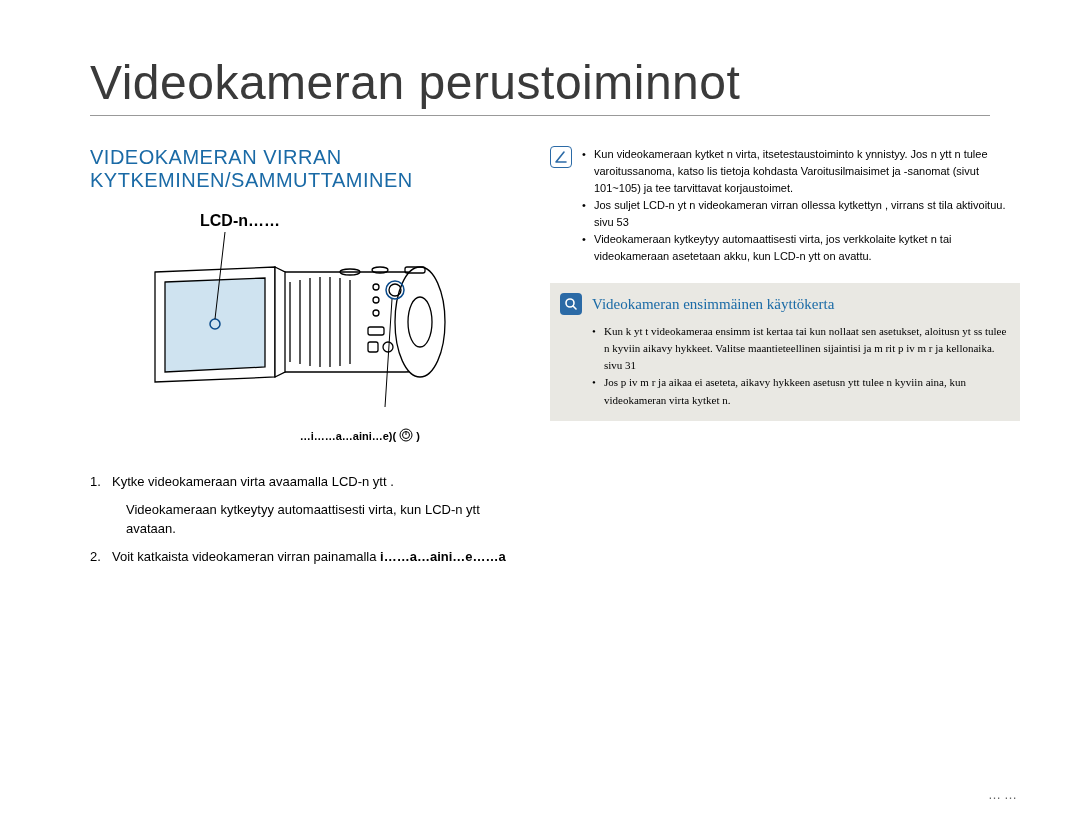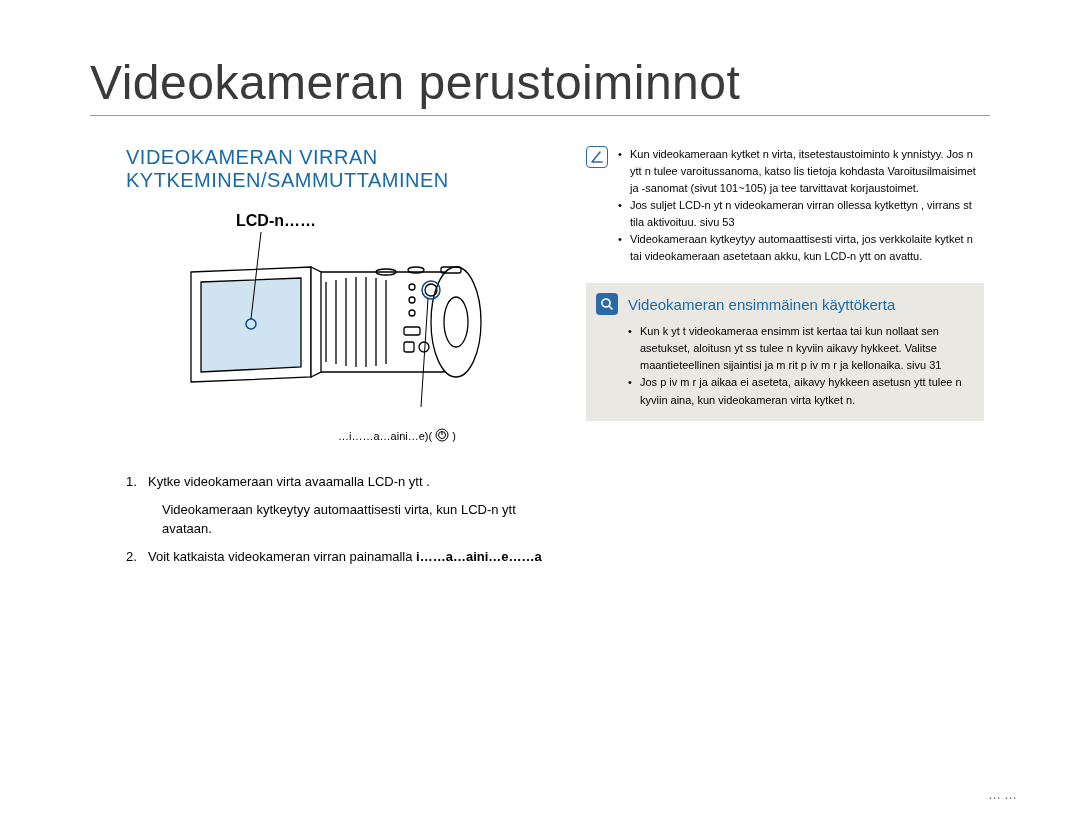--- a/index.html
+++ b/index.html
@@ -17,21 +17,21 @@
     color: #3a3a3a;
     padding: 55px 0 5px 90px;
     letter-spacing: 0.5px;
   }
   .title-underline {
     border-bottom: 1px solid #999;
     margin: 0 90px 20px 90px;
   }
   .columns {
     display: flex;
-    padding: 0 96px;
+    padding: 0 60px;
     gap: 10px;
   }
   .col-left {
     flex: 0 0 480px;
   }
   .col-right {
     flex: 1;
   }
   .section-heading {
     color: #1a6aa6;
@@ -51,21 +51,21 @@
     width: 360px;
     height: 230px;
   }
   .camera-svg { display: block; }
   .button-label {
     position: absolute;
     bottom: 0;
     right: 60px;
     font-size: 11px;
   }
-  .button-label .bold { font-weight: normal; }
+  .button-label .bold { font-weight: bold; }
   .button-label svg { vertical-align: -2px; }
   .steps {
     margin: 30px 30px 0 30px;
     font-size: 13px;
     line-height: 1.5;
   }
   .step {
     display: flex;
     margin-bottom: 8px;
   }
@@ -99,20 +99,21 @@
     display: flex;
   }
   .info-text .bullet {
     width: 12px;
     flex-shrink: 0;
   }
   .highlight-box {
     background: #e9e8e3;
     padding: 10px 12px 12px 10px;
     margin-top: 6px;
+    font-family: Liberation Serif, serif;
   }
   .highlight-head {
     display: flex;
     align-items: center;
     gap: 10px;
     margin-bottom: 8px;
   }
   .highlight-head .sq-icon {
     width: 22px; height: 22px;
     background: #2b6aa6;

